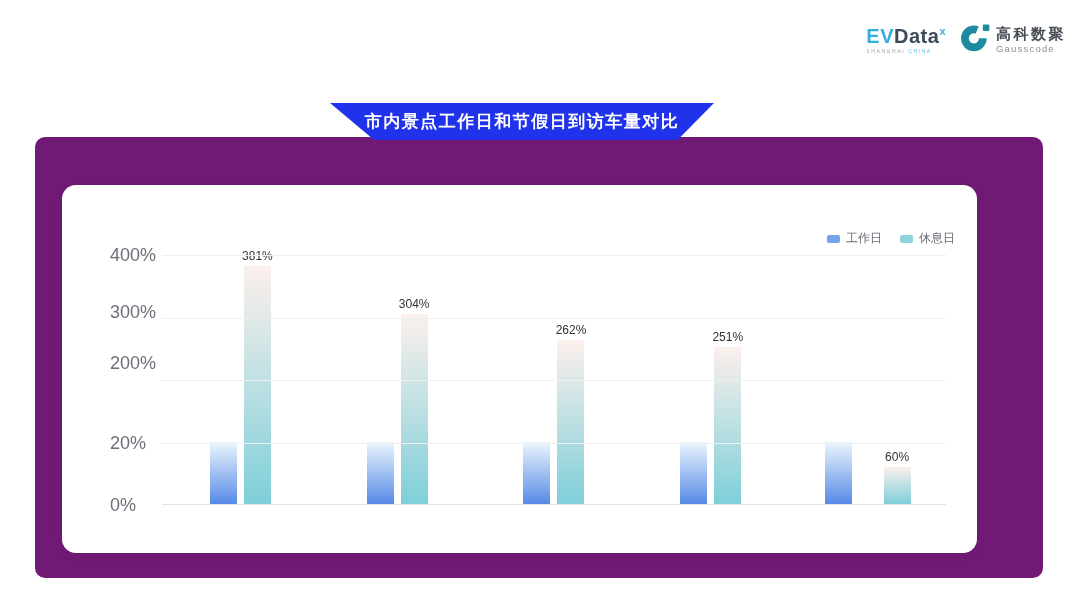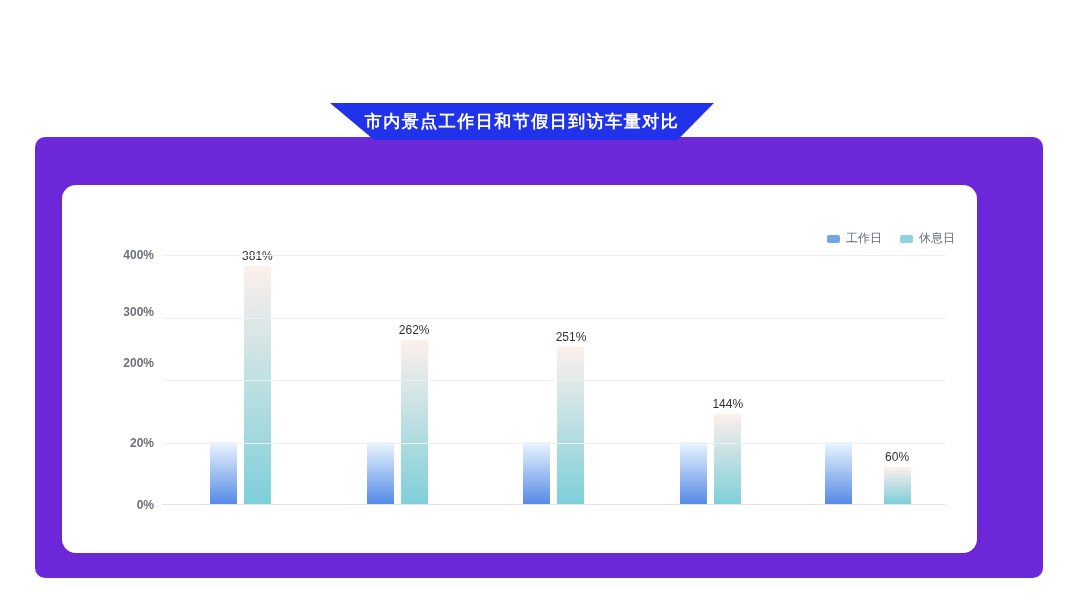--- a/index.html
+++ b/index.html
@@ -21,49 +21,67 @@
   .gauss-cn { font-size:15px; font-weight:bold; color:#474d54; letter-spacing:2.5px; }
   .gauss-en { margin-top:3px; font-size:9.5px; color:#8a9097; letter-spacing:1.2px; }
 
   
   .banner { position:absolute; left:330px; top:103px; width:384px; height:37px; z-index:3;
             display:flex; align-items:center; justify-content:center;
             clip-path:polygon(0 0, 100% 0, 90.5% 100%, 11.5% 100%); }
   .banner span { color:#ffffff; font-size:17px; font-weight:bold; letter-spacing:1.5px;text-align:right; }
 
   
-  .panel { position:absolute; left:35px; top:137px; width:1008px; height:441px; background:#6d28d9; border-radius:10px; }
+  .panel { position:absolute; left:35px; top:137px; width:1008px; height:441px; background:#701a75; border-radius:10px; }
   .card { position:absolute; left:27px; top:48px; width:915px; height:368px; background:#ffffff;
           border-radius:14px; box-shadow:0 3px 12px rgba(20,40,80,0.05); }
 
   
   .legend { position:absolute; top:45px; right:22px; display:flex; align-items:center; gap:18px; }
   .legend-item { display:flex; align-items:center; gap:6px; cursor:pointer; }
   .legend-swatch { width:13px; height:8px; border-radius:2px; }
   .legend-label { font-size:12px; color:#666b73; }
 
   
   .chart { position:absolute; left:48px; top:70px; width:836px; height:286px; }
   .yaxis { position:absolute; left:0; top:0; width:44px; height:250px; }
-  .ytick { position:absolute; right:0; width:44px; text-align:right; font-size:12px; color:#6e7079; line-height:14px;font-weight:bold; }
+  .ytick { position:absolute; right:0; width:44px; font-size:18px; color:#6e7079; line-height:14px; }
   .plot { position:absolute; left:52px; top:0; width:784px; height:250px; border-bottom:1px solid #e2e6ec; }
   .gridline { position:absolute; left:0; width:100%; height:1px; background:#eeeff3; }
   .cols { position:absolute; left:0; top:0; width:100%; height:100%; display:flex; }
   .col { flex:1; display:flex; align-items:flex-end; justify-content:center; gap:7px; height:100%; }
   .bar { width:27px; position:relative; }
   .bar-value { position:absolute; top:-17px; left:50%; transform:translateX(-50%);
                font-size:12px; color:#303133; white-space:nowrap; }
   .xlabels { position:absolute; left:52px; top:257px; width:784px; display:flex; }
   .xlabel { flex:1; text-align:center; font-size:12px; color:#62676f; white-space:nowrap; }
 </style>
 </head>
 <body>
 
 <div class="page">
 
+  <div class="header">
+    <div class="evdata">
+      <div class="evdata-main"><span class="ev">EV</span><span class="dt">Data</span><span class="sup">x</span></div>
+      <div class="evdata-sub"><span>SHANGHAI</span> <span class="cn">CHINA</span></div>
+    </div>
+    <div class="gauss">
+      <span>
+        <svg width="31" height="31" viewBox="0 0 38 38">
+          <circle cx="17" cy="20" r="11" fill="none" stroke="#1d8aa0" stroke-width="9.5" stroke-dasharray="55.6 13.5"></circle>
+          <rect x="28" y="3" width="8" height="8" rx="1.5" fill="#1d8aa0"></rect>
+        </svg>
+      </span>
+      <div class="gauss-text">
+        <div class="gauss-cn">高科数聚</div>
+        <div class="gauss-en">Gausscode</div>
+      </div>
+    </div>
+  </div>
 
   <div class="banner" id="banner" style="background: rgb(32, 50, 234);">
     <span>市内景点工作日和节假日到访车量对比</span>
   </div>
 
   <div class="panel">
     <div class="card">
       <div class="legend" id="legend">
           <div class="legend-item">
             <span class="legend-swatch" style="background: rgb(116, 165, 233);"></span>
@@ -85,34 +103,34 @@
         <div class="plot" id="plot">
           <div class="cols" id="cols">
               <div class="col">
                 <div class="bar" style="height: 62.5px; background: linear-gradient(rgb(235, 246, 254) 0%, rgb(86, 138, 230) 100%);"></div>
                 <div class="bar" style="height: 238.125px; background: linear-gradient(rgb(252, 240, 236) 0%, rgb(126, 207, 217) 100%);">
                   <div class="bar-value">381%</div>
                 </div>
               </div>
               <div class="col">
                 <div class="bar" style="height: 62.5px; background: linear-gradient(rgb(235, 246, 254) 0%, rgb(86, 138, 230) 100%);"></div>
+                <div class="bar" style="height: 190px; background: linear-gradient(rgb(252, 240, 236) 0%, rgb(126, 207, 217) 100%);">
+                  <div class="bar-value">304%</div>
+                </div>
+              </div>
+              <div class="col">
+                <div class="bar" style="height: 62.5px; background: linear-gradient(rgb(235, 246, 254) 0%, rgb(86, 138, 230) 100%);"></div>
                 <div class="bar" style="height: 163.75px; background: linear-gradient(rgb(252, 240, 236) 0%, rgb(126, 207, 217) 100%);">
                   <div class="bar-value">262%</div>
                 </div>
               </div>
               <div class="col">
                 <div class="bar" style="height: 62.5px; background: linear-gradient(rgb(235, 246, 254) 0%, rgb(86, 138, 230) 100%);"></div>
                 <div class="bar" style="height: 156.875px; background: linear-gradient(rgb(252, 240, 236) 0%, rgb(126, 207, 217) 100%);">
                   <div class="bar-value">251%</div>
-                </div>
-              </div>
-              <div class="col">
-                <div class="bar" style="height: 62.5px; background: linear-gradient(rgb(235, 246, 254) 0%, rgb(86, 138, 230) 100%);"></div>
-                <div class="bar" style="height: 90px; background: linear-gradient(rgb(252, 240, 236) 0%, rgb(126, 207, 217) 100%);">
-                  <div class="bar-value">144%</div>
                 </div>
               </div>
               <div class="col">
                 <div class="bar" style="height: 62.5px; background: linear-gradient(rgb(235, 246, 254) 0%, rgb(86, 138, 230) 100%);"></div>
                 <div class="bar" style="height: 37.5px; background: linear-gradient(rgb(252, 240, 236) 0%, rgb(126, 207, 217) 100%); margin-left: 25px;">
                   <div class="bar-value">60%</div>
                 </div>
               </div>
             </div>
         <div class="gridline" style="top: 187.5px;"></div>

